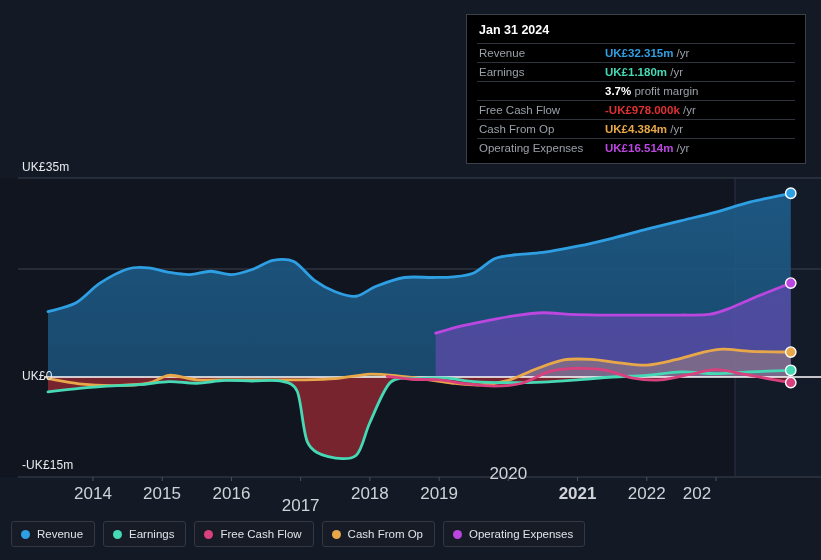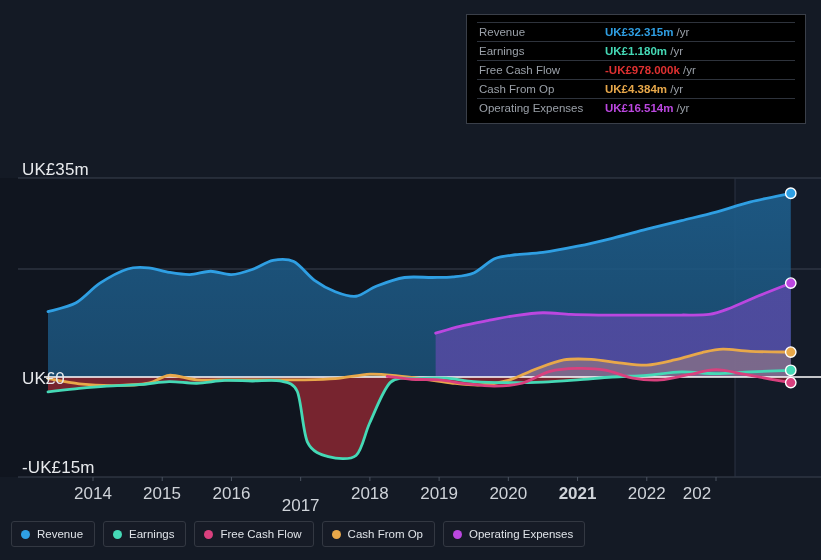--- a/index.html
+++ b/index.html
@@ -26,21 +26,21 @@
     left: 0; top: 0;
     width: 821px;
     height: 505px;
   }
   #chart-svg { display:block; }
 
   
   .y-label {
     position: absolute;
     color: #e8eaed;
-    font-size: 17px;
+    font-size: 12px;
     letter-spacing: .1px;
     white-space: nowrap;
   }
   .x-label {
     position: absolute;
     color: #cfd3d9;
     font-size: 17px;
     text-align: center;
     white-space: nowrap;
   }
@@ -188,36 +188,41 @@
       <div class="y-label" style="top: 369px; left: 22px;">UK£0</div>
       <div class="y-label" style="top: 458px; left: 22px;">-UK£15m</div>
     </div>
   <div id="x-labels">
       <div class="x-label" style="left: 62.9954px; width: 60px; top: 484px;">2014</div>
       <div class="x-label" style="left: 132px; width: 60px; top: 484px;">2015</div>
       <div class="x-label" style="left: 201.443px; width: 60px; top: 484px;">2016</div>
       <div class="x-label" style="left: 270.667px; width: 60px; top: 496px;">2017</div>
       <div class="x-label" style="left: 339.89px; width: 60px; top: 484px;">2018</div>
       <div class="x-label" style="left: 409.114px; width: 60px; top: 484px;">2019</div>
-      <div class="x-label" style="left: 478.338px; width: 60px; top: 484px; text-align: center;">2020</div>
+      <div class="x-label" style="left: 478.338px; width: 60px; top: 464px; text-align: center;">2020</div>
       <div class="x-label" style="left: 547.562px; width: 60px; top: 484px; font-weight: bold;">2021</div>
       <div class="x-label" style="left: 616.785px; width: 60px; top: 484px;">2022</div>
       <div class="x-label" style="left: 667px; width: 60px; top: 484px;">202</div>
     </div>
 
   <div id="tooltip">
+    <div class="tt-date">Jan 31 2024</div>
     <table>
       <tbody id="tt-body">
           <tr>
             <td class="tt-key">Revenue</td>
             <td class="tt-val"><b style="color: rgb(47, 159, 227);">UK£32.315m</b><span class="tt-unit"> /yr</span></td>
           </tr>
           <tr>
             <td class="tt-key">Earnings</td>
             <td class="tt-val"><b style="color: rgb(69, 217, 182);">UK£1.180m</b><span class="tt-unit"> /yr</span></td>
+          </tr>
+          <tr>
+            <td class="tt-key"></td>
+            <td class="tt-val"><b style="color: rgb(255, 255, 255);">3.7%</b><span class="tt-unit"> profit margin</span></td>
           </tr>
           <tr>
             <td class="tt-key">Free Cash Flow</td>
             <td class="tt-val"><b style="color: rgb(224, 49, 49);">-UK£978.000k</b><span class="tt-unit"> /yr</span></td>
           </tr>
           <tr>
             <td class="tt-key">Cash From Op</td>
             <td class="tt-val"><b style="color: rgb(232, 168, 74);">UK£4.384m</b><span class="tt-unit"> /yr</span></td>
           </tr>
           <tr>

